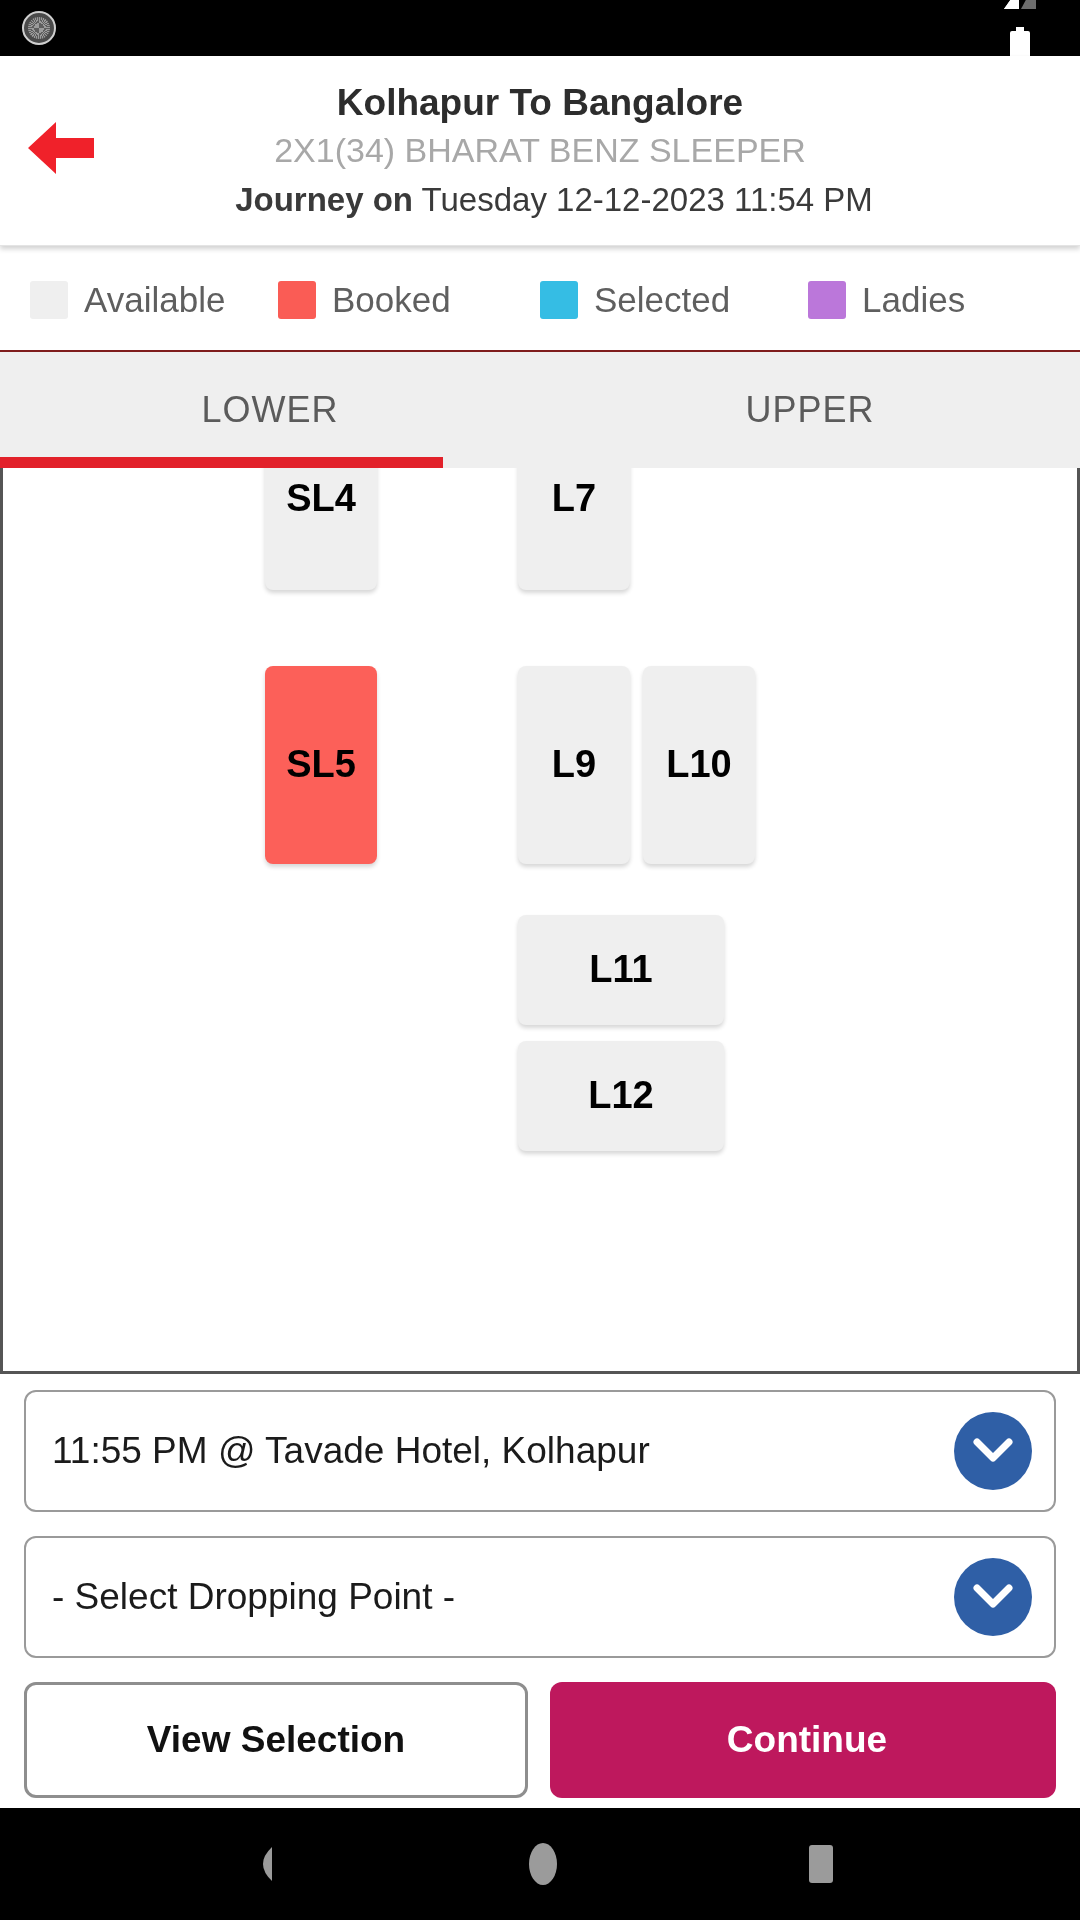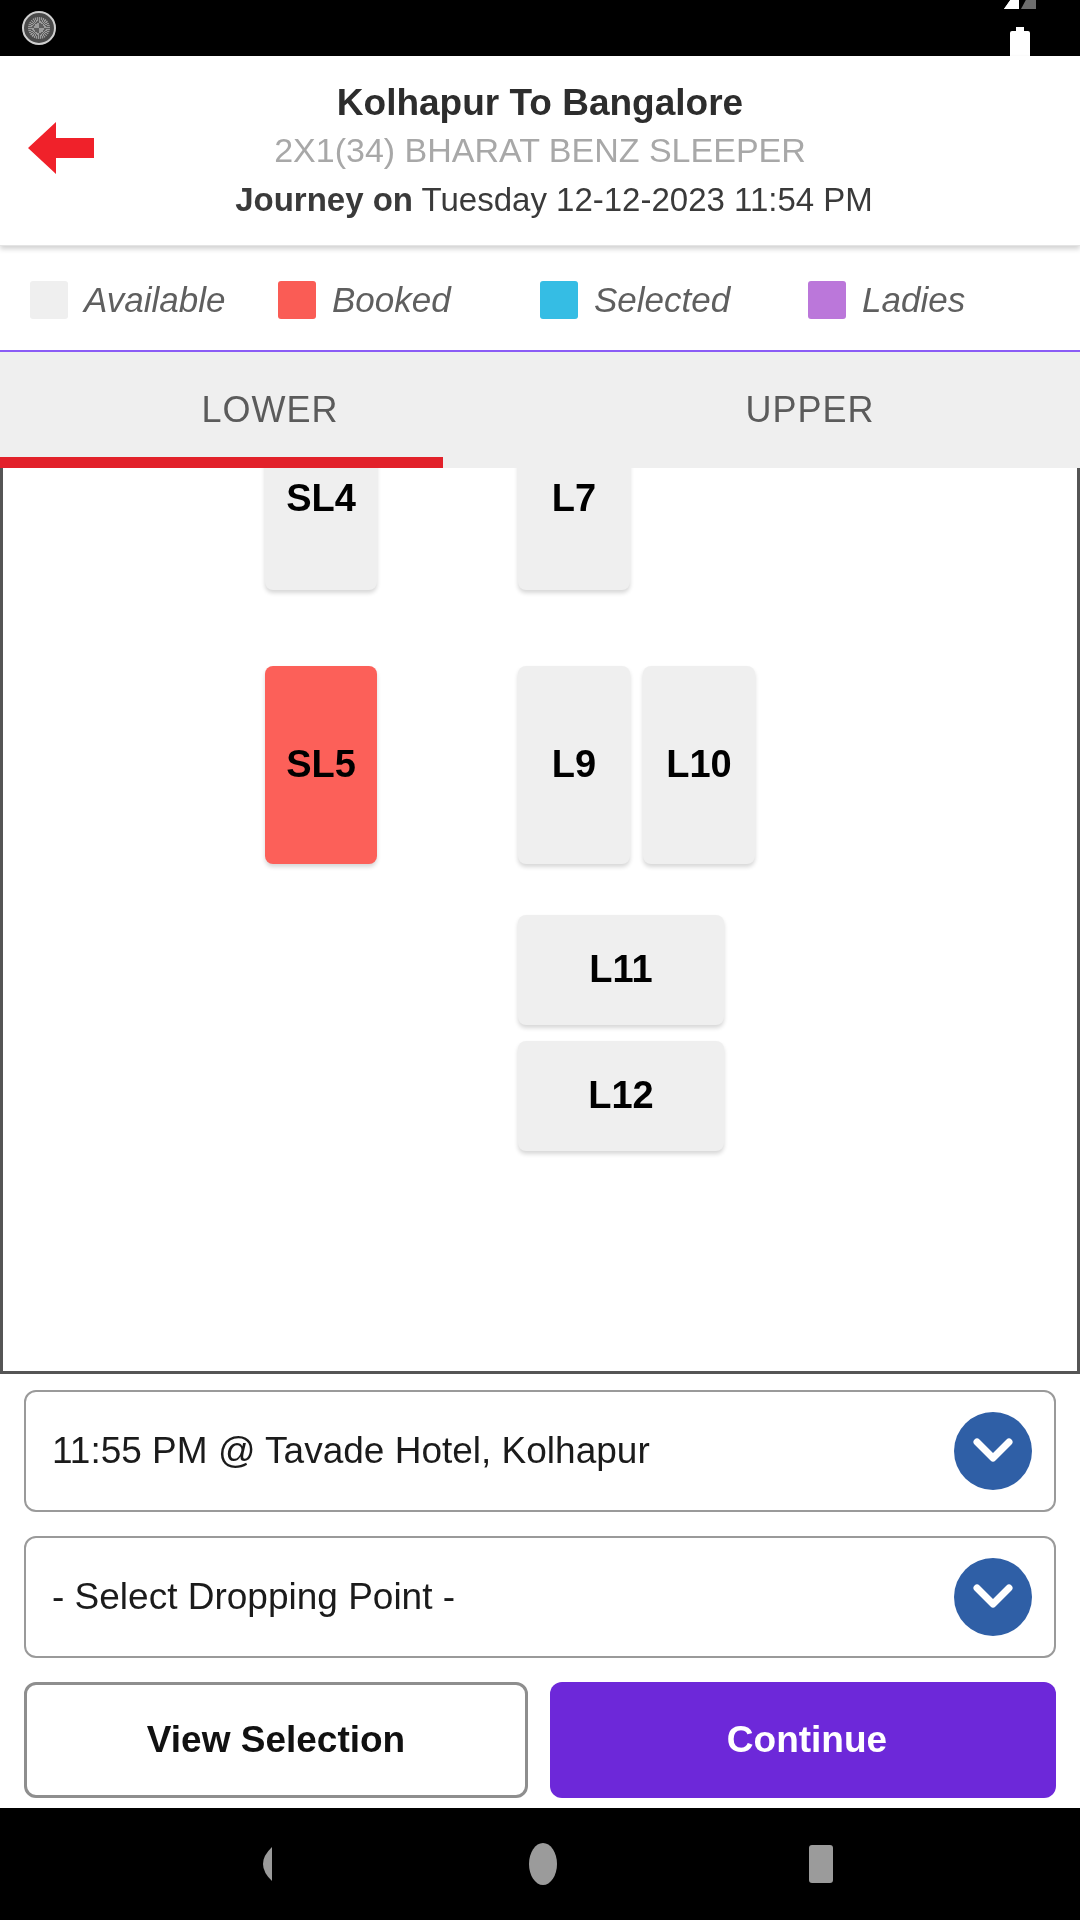--- a/index.html
+++ b/index.html
@@ -47,21 +47,21 @@
   .head-texts { width:100%; text-align:center; padding:0 110px; }
   .h-title { font-size:37px; font-weight:bold; color:#2d2d2d; line-height:1.25; }
   .h-sub { font-size:34px; color:#a8a8a8; line-height:1.35; font-weight:400; margin-top:2px; }
   .h-journey { font-size:33px; color:#3a3a3a; margin-top:4px; line-height:1.35; }
   .h-journey b { font-weight:bold;margin-left:28px; }
   .h-journey span { font-weight:400; }
 
   
   .legend {
     flex:0 0 auto; background:#fff; display:flex; align-items:center;
-    padding:34px 30px 30px 30px; border-bottom:2px solid #8b5cf6;font-style:italic;
+    padding:34px 30px 30px 30px; border-bottom:2px solid #7f1d1d;
   }
   .lg-item { display:flex; align-items:center; gap:16px; }
   .lg-1 { flex:0 0 248px; }
   .lg-2 { flex:0 0 262px; }
   .lg-3 { flex:0 0 268px; }
   .lg-4 { flex:0 0 auto; }
   .swatch { width:38px; height:38px; border-radius:3px; flex:0 0 38px; }
   .lg-label { font-size:35px; color:#5f5f5f; }
 
   
@@ -235,21 +235,21 @@
     <div class="dropdown">
       <span class="dd-text">- Select Dropping Point -</span>
       <span class="dd-chevron">
         <svg width="40" height="26" viewBox="0 0 40 26">
             <path d="M4 4 L20 20 L36 4" stroke="#fff" stroke-width="7" fill="none" stroke-linecap="round" stroke-linejoin="round"></path>
           </svg>
       </span>
     </div>
     <div class="btn-row">
       <div class="btn btn-outline">View Selection</div>
-      <div class="btn btn-primary" style="background: #6d28d9; padding-left: 8px;">Continue</div>
+      <div class="btn btn-primary" style="background: #be185d; padding-left: 8px;">Continue</div>
     </div>
   </div>
 
   <div class="navbar">
     <span class="nav-ic">
       <svg width="40" height="42" viewBox="0 0 40 42">
           <path d="M30 4 L30 38 Q12 21 30 4 Z" fill="#9b9b9b"></path>
         </svg>
     </span>
     <span class="nav-ic">

